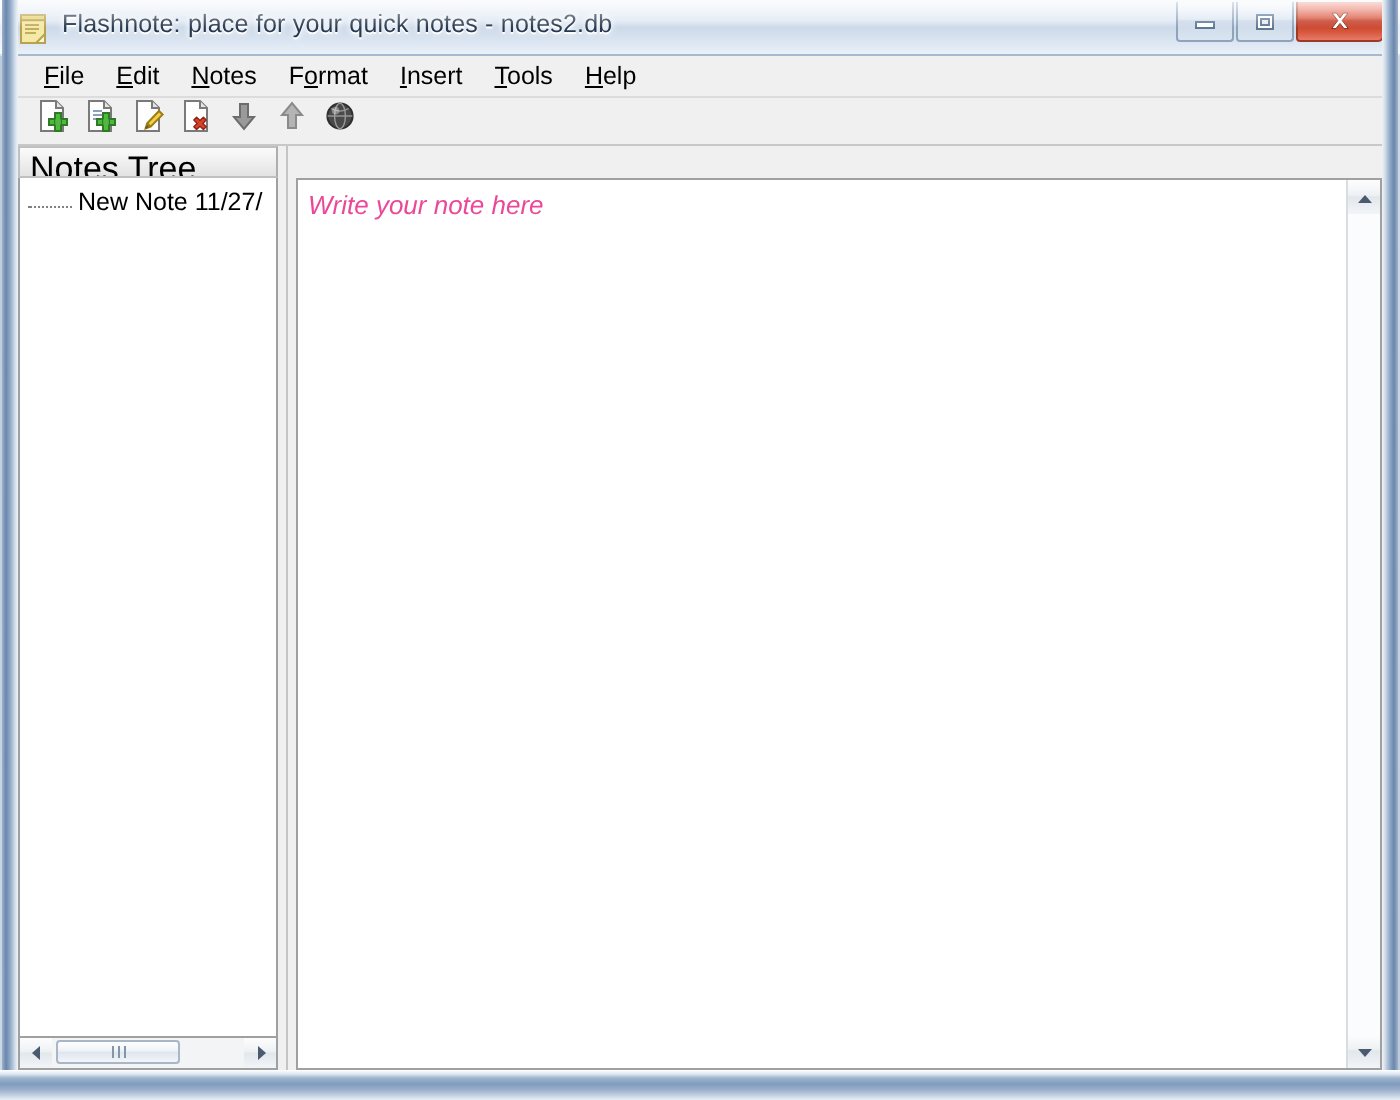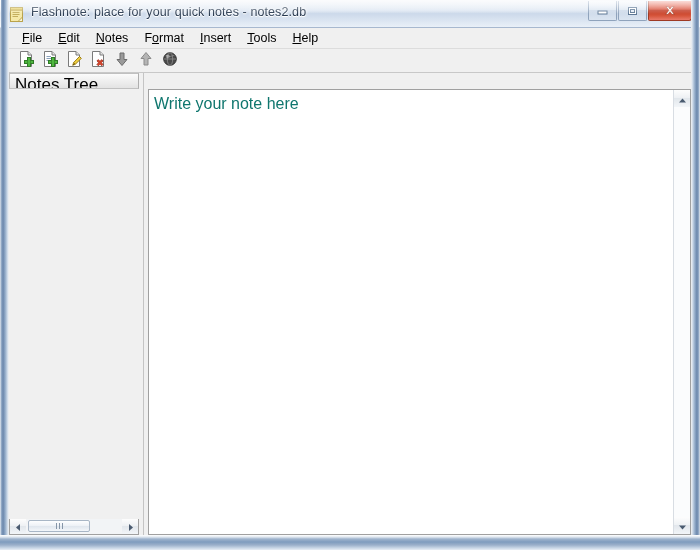--- a/index.html
+++ b/index.html
@@ -268,25 +268,26 @@
     left: 139px; top: 16px;
     width: 543px; height: 446px;
     background: #ffffff;
     border: 1px solid #a0a0a0;
     box-sizing: border-box;
     overflow: hidden;
   }
   #editor-text {
     position: absolute;
     left: 5px; top: 5px;
-    font-size: 16px;
-    color: #0f766e;
+    font-size: 13px;
+    color: #ec4899;
     white-space: pre-wrap;
     outline: none;
     width: 505px;
+    font-style: italic;
   }
 
   #editor-vscroll {
     position: absolute;
     right: 0; top: 0;
     width: 17px; height: 444px;
     background: #f7f8fa;
     border-left: 1px solid #d8dde3;
     box-sizing: border-box;
     display: flex;
@@ -429,20 +430,26 @@
             <circle cx="5.8" cy="5.4" r="1.9" fill="#ffffff" opacity=".35"></circle>
           </svg>
         </span>
       </div>
     </div>
 
     <div id="client">
 
       <div id="tree-header">Notes Tree</div>
 
+      <div id="tree-panel">
+        <div class="tree-node">
+          <span class="tree-dots"></span>
+          <span>New Note 11/27/</span>
+        </div>
+      </div>
 
       <div id="tree-hscroll">
         <div class="sb-arrow">
           <span>
             <svg width="7" height="9" viewBox="0 0 7 9">
                 <path d="M5 1 L5 8 L1 4.5 Z" fill="#4a5b70"></path>
               </svg>
           </span>
         </div>
         <div class="track">

